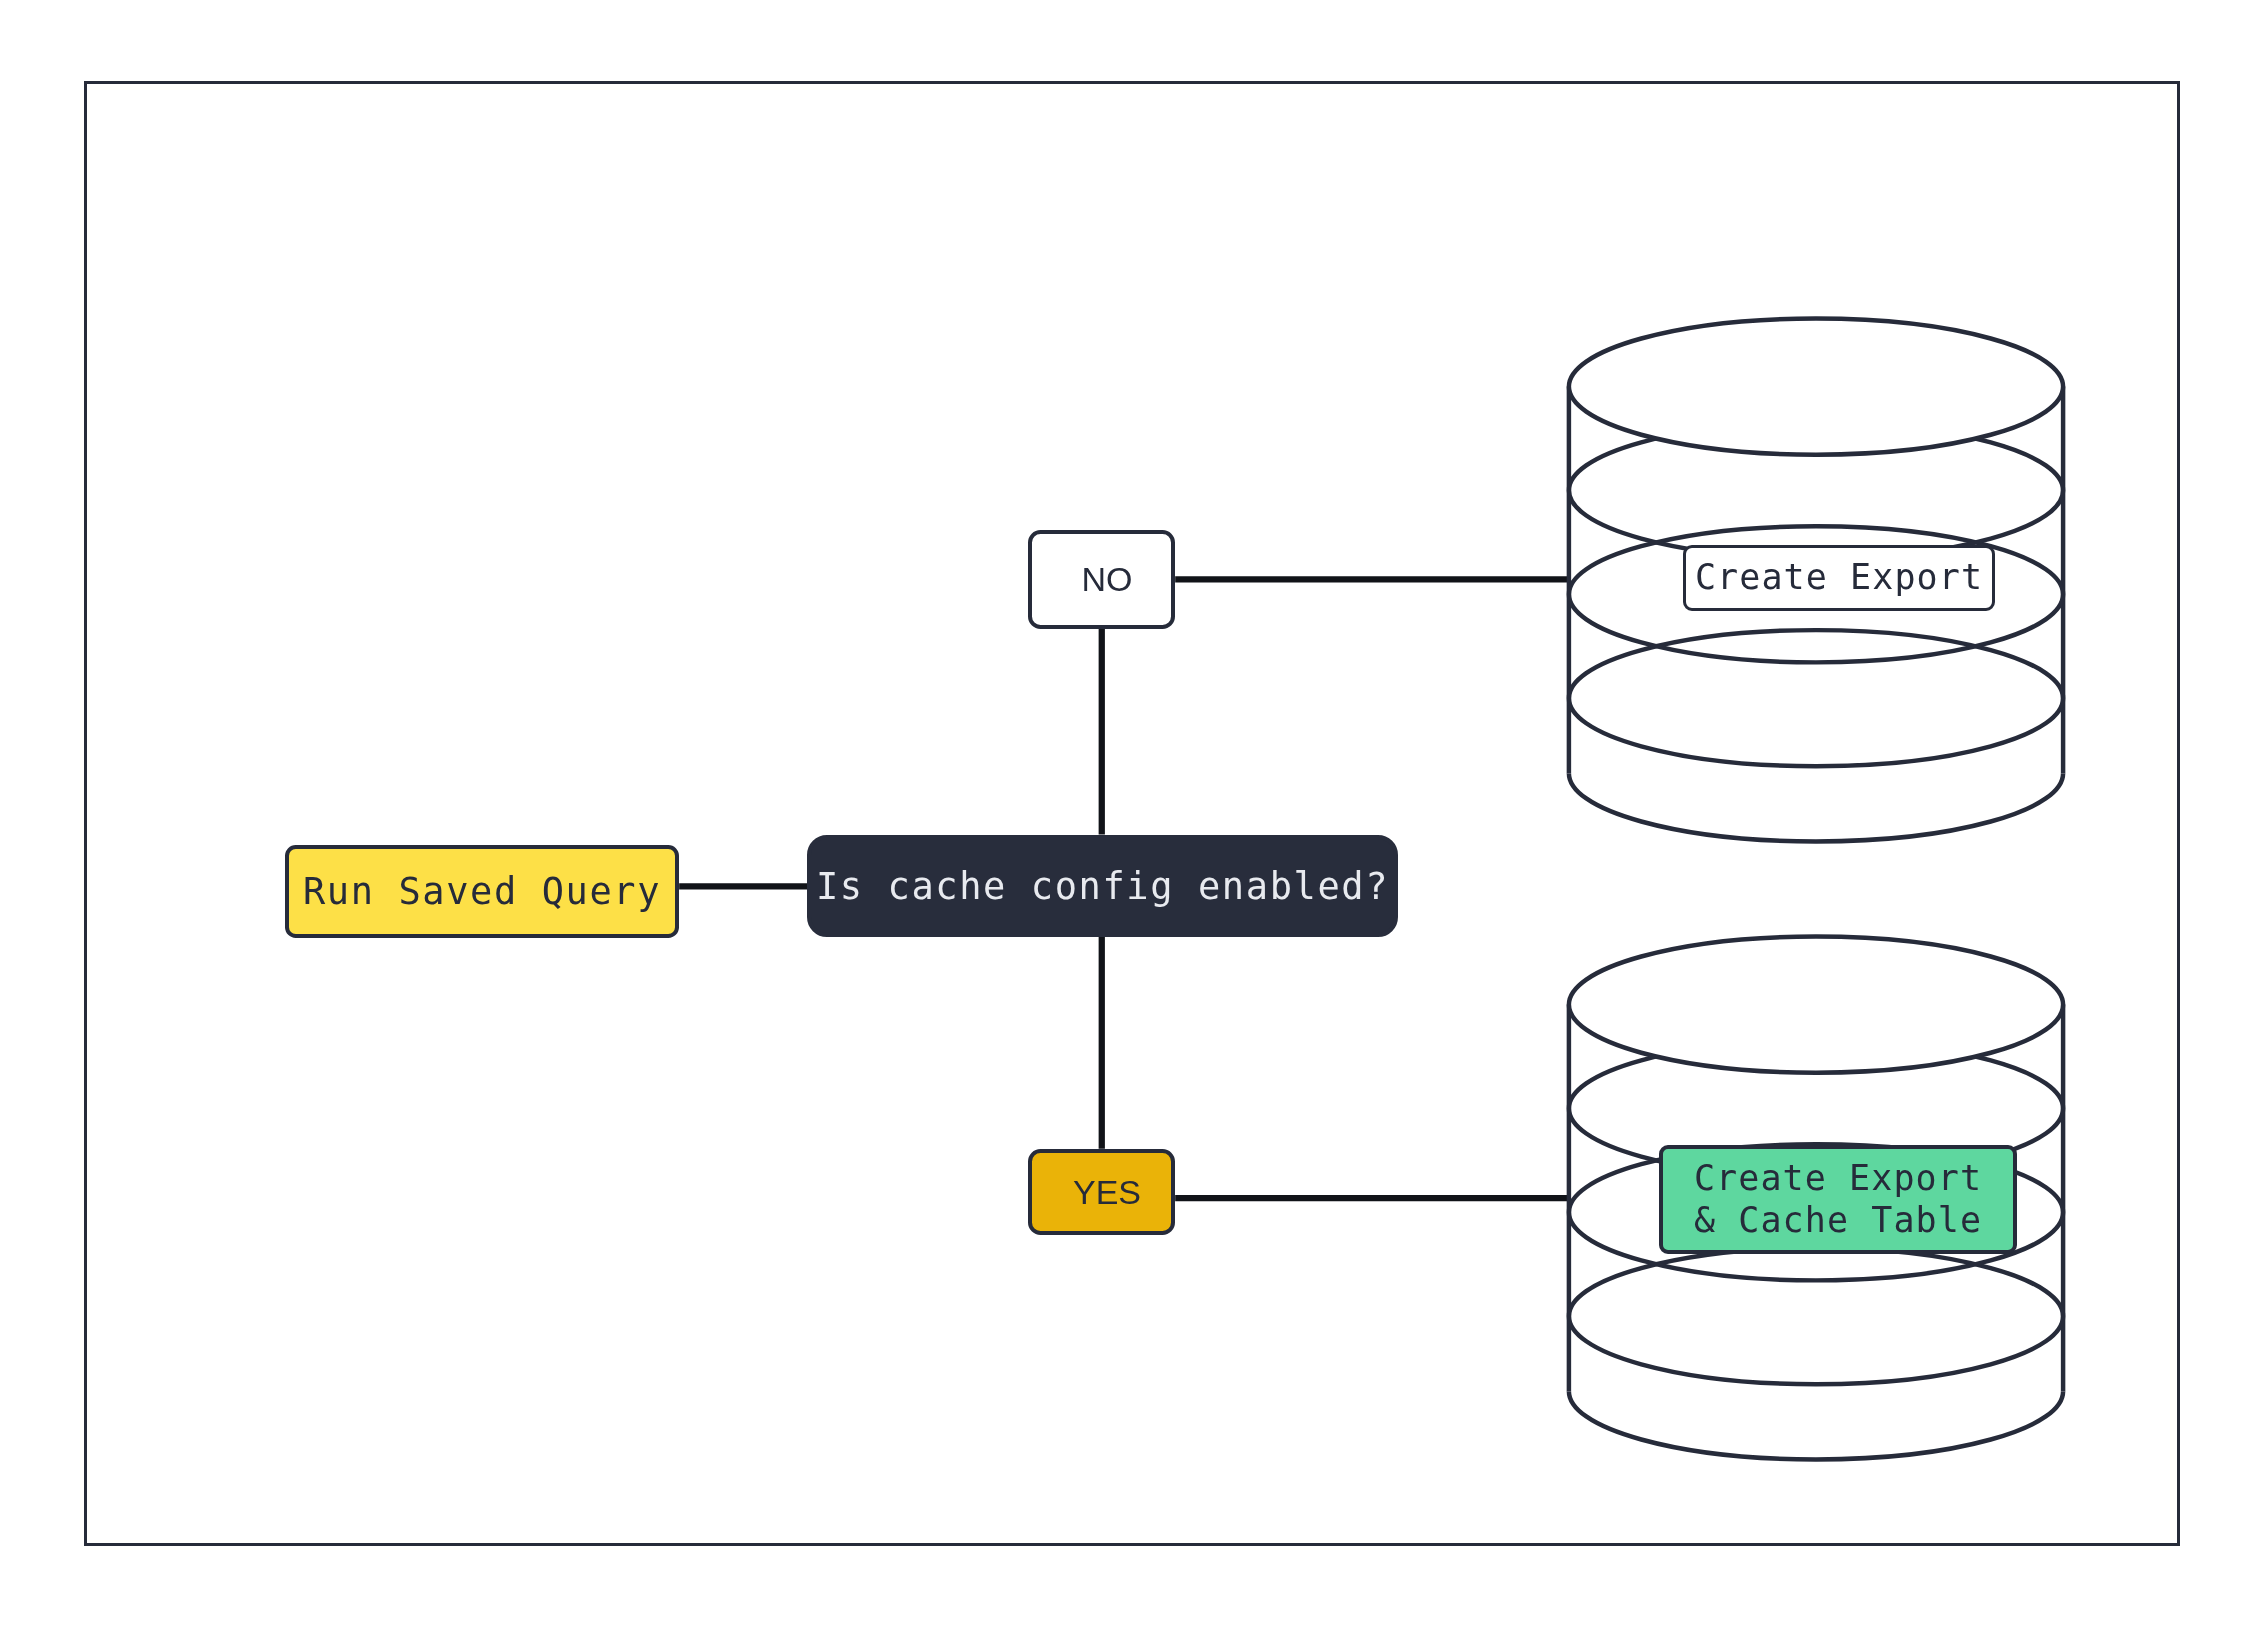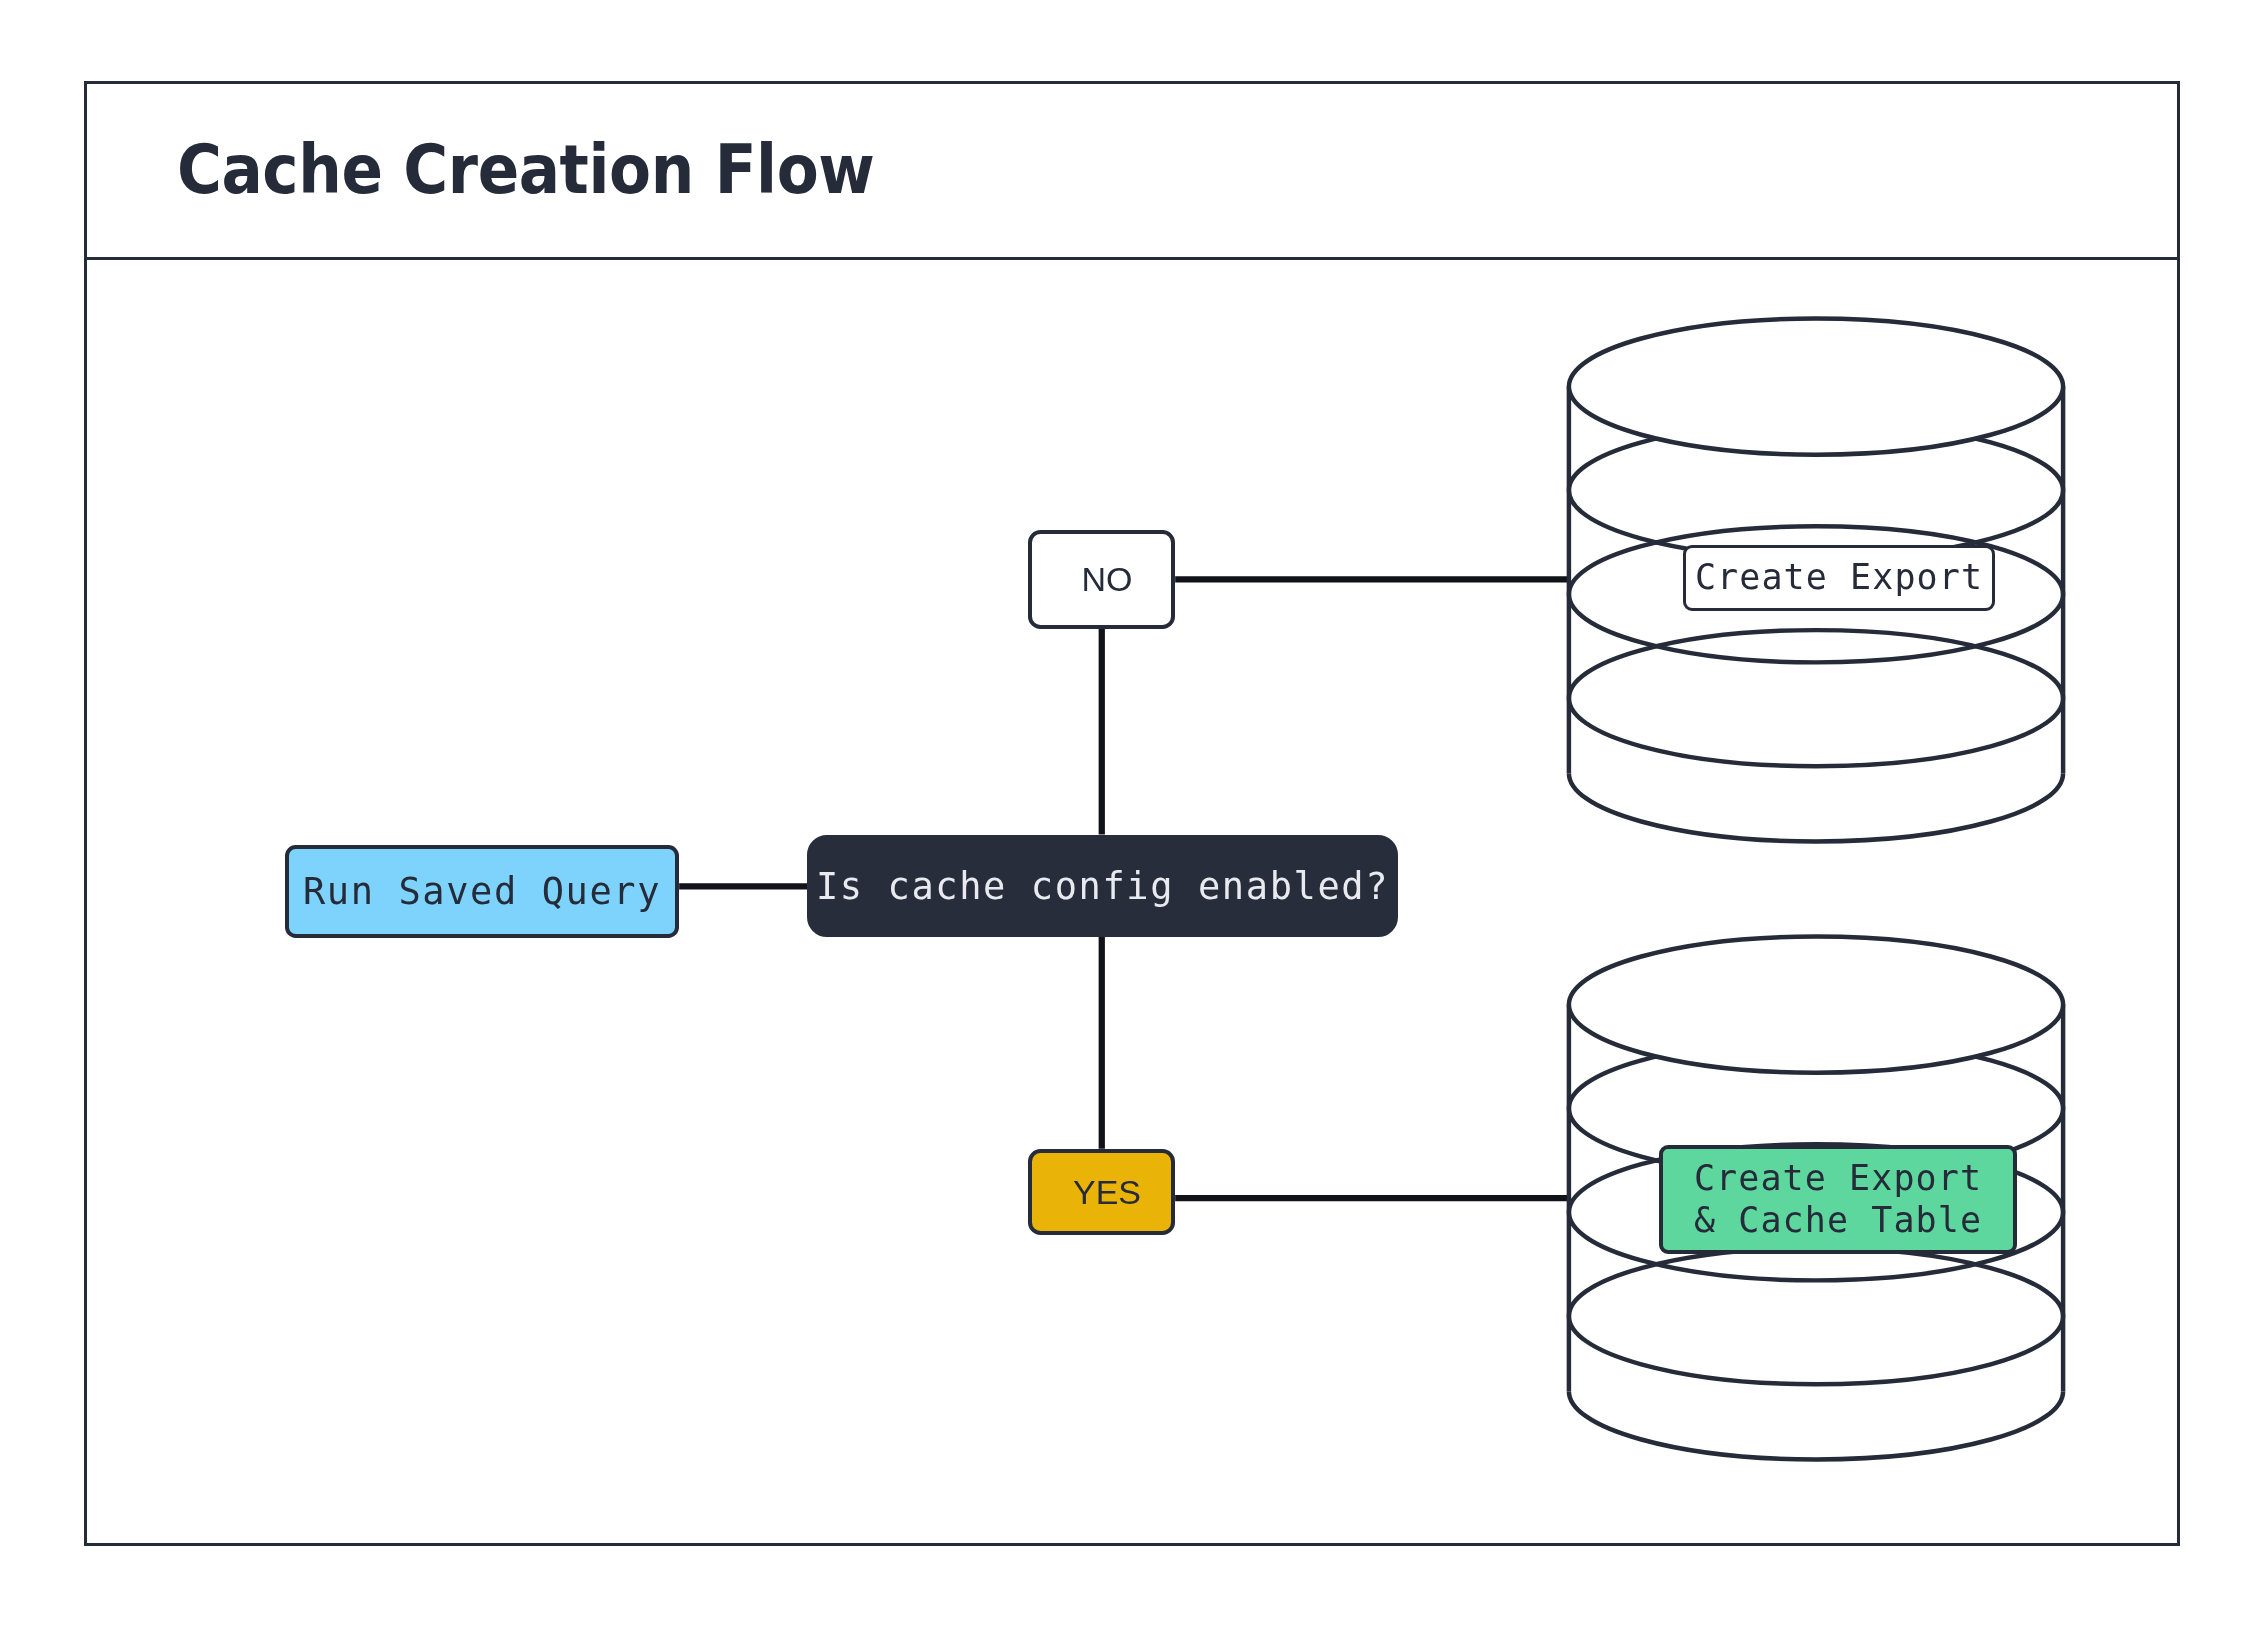--- a/index.html
+++ b/index.html
@@ -75,21 +75,21 @@
     display: flex;
     align-items: center;
     justify-content: center;
     text-align: center;
     font-family: "DejaVu Sans Mono", "Liberation Mono", monospace;
     color: #262b3a;
     background: #ffffff;
   }
 
   .node-green {
-    background: #7dd3fc;
+    background: #fde047;
   }
 
   .node-dark {
     background: #282d3c;
     border-color: #282d3c;
     color: #e8eaef;
     border-radius: 20px;
   }
 
   #node-run-saved-query {
@@ -189,23 +189,20 @@
     border-width: 4.5px;
   }
 </style>
 </head>
 <body>
 
 <div id="stage">
 
   <div class="frame"></div>
 
-  <div class="title-band">
-    <div class="title-text">Cache Creation Flow</div>
-  </div>
 
   <svg class="edges" viewBox="0 0 2532 1816" width="2268" height="1626" xmlns="http://www.w3.org/2000/svg">
     <g stroke="#111318" stroke-width="7" fill="none" stroke-linecap="butt">
 
       <line x1="758" y1="990" x2="901" y2="990"></line>
 
       <line x1="1230" y1="932" x2="1230" y2="702"></line>
 
       <line x1="1312" y1="647" x2="1752" y2="647"></line>
 

